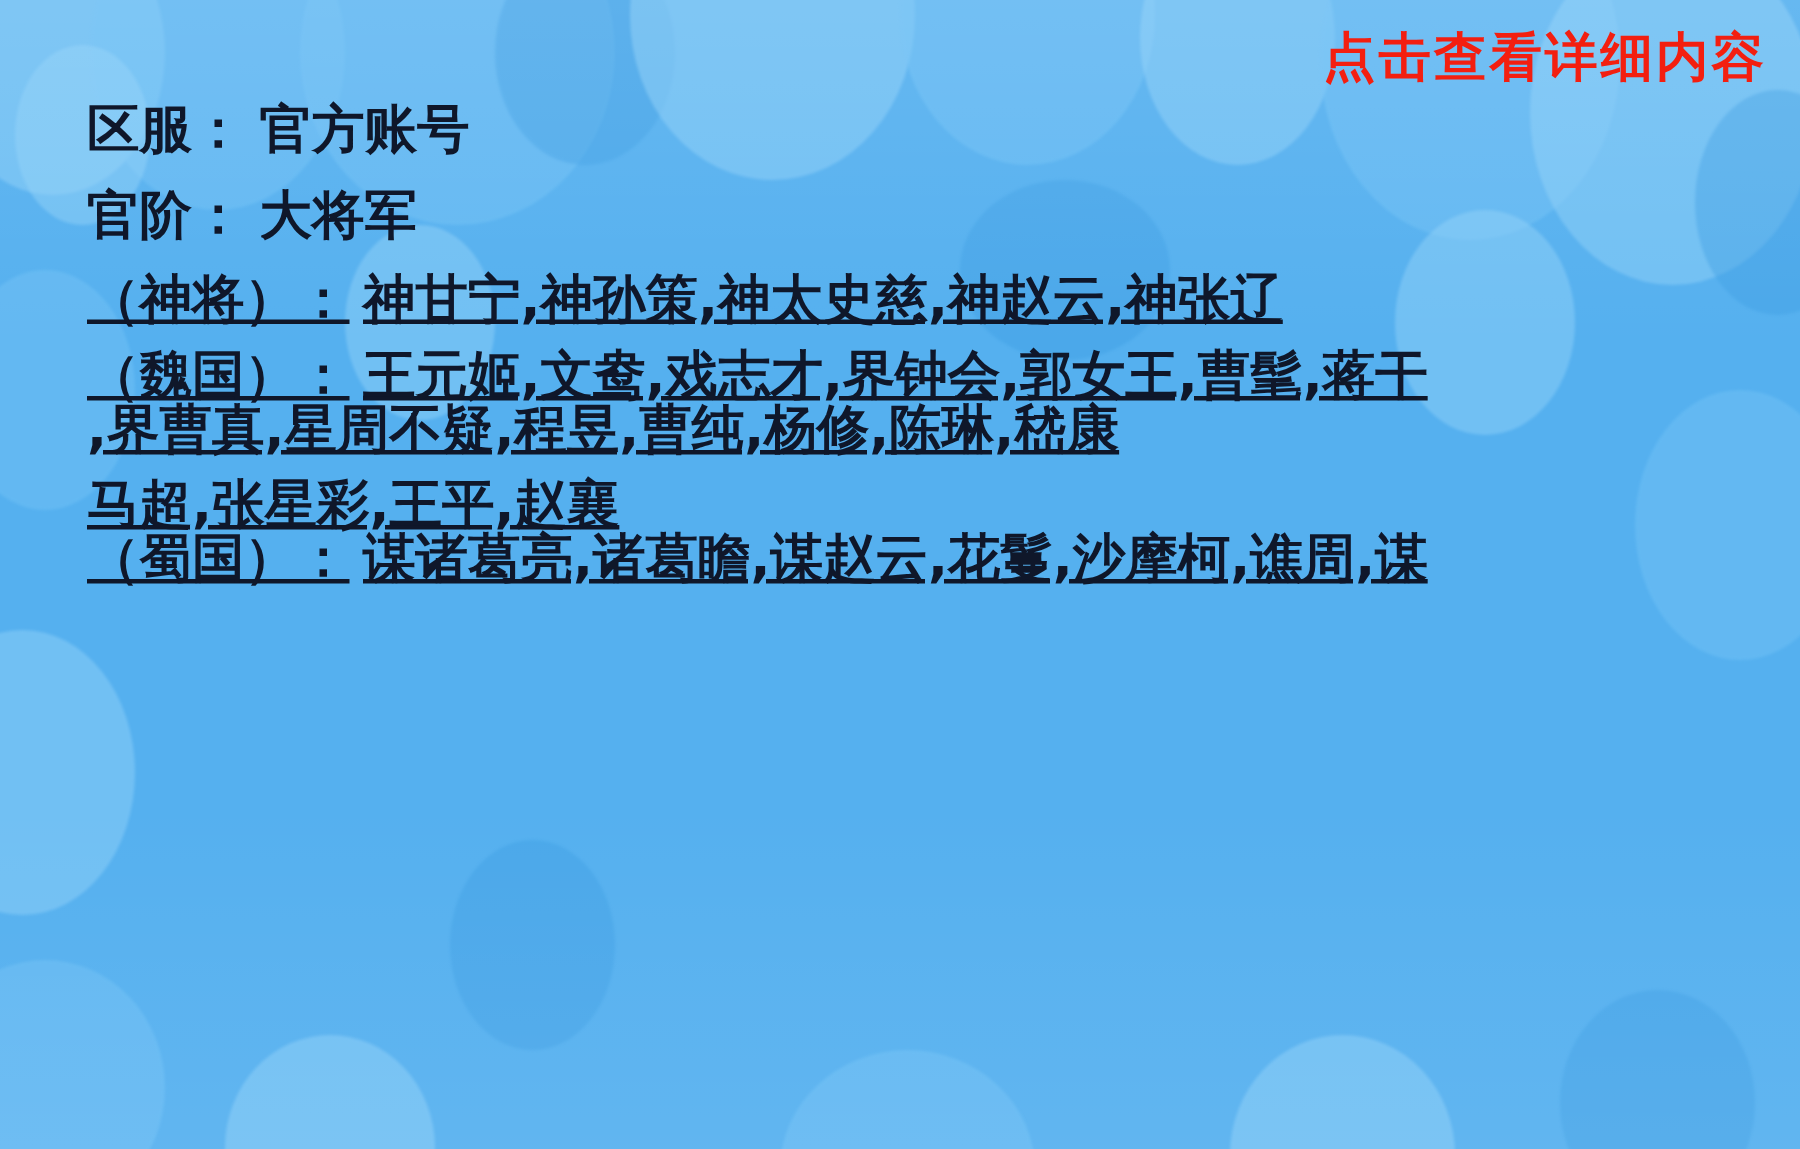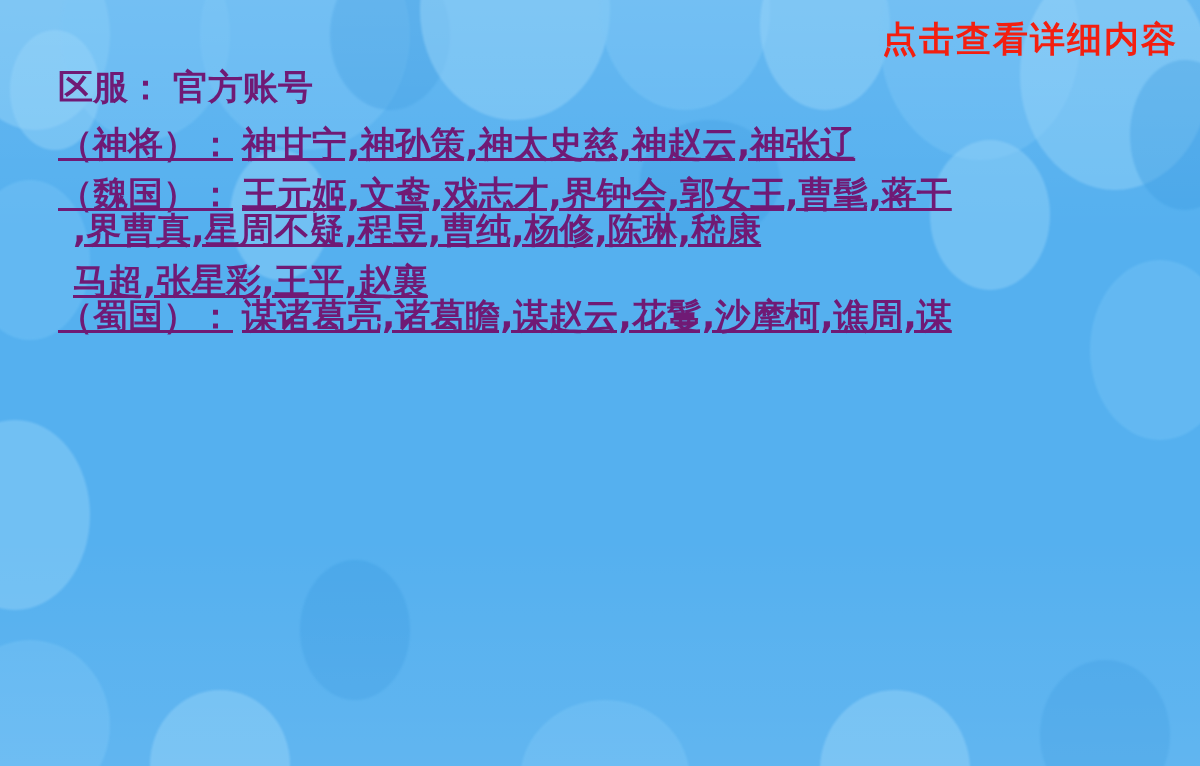--- a/index.html
+++ b/index.html
@@ -71,21 +71,21 @@
     line-height: 1;
     white-space: nowrap;
     font-family: "DejaVu Sans", "Liberation Sans", sans-serif;
   }
 
   #info-block {
     position: absolute;
     left: 58px;
     top: 70px;
     right: 12px;
-    color: #701a75;
+    color: #0f172a;
     font-size: 35px;
     font-weight: bold;
     line-height: 1.02;
     font-family: "DejaVu Sans", "Liberation Sans", sans-serif;
   }
 
   .field-row {
     display: block;
     white-space: nowrap;
     margin-bottom: 21px;
@@ -115,21 +115,20 @@
   }
   .faction-colon {
     display: inline;
     padding-right: 9px;
   }
   .faction-members {
     display: inline;
   }
   .faction-members-cont {
     display: inline;
-    margin-left: 15px;
   }
 </style>
 </head>
 <body>
 
 <div id="screen">
 
   <div id="bg-bubbles">
     <div class="bubble light" style="left:-40px; top:-60px; width:150px; height:190px;"></div>
     <div class="bubble" style="left:60px; top:-70px; width:170px; height:210px;"></div>
@@ -160,20 +159,23 @@
   <div id="content">
 
     <div id="promo-banner">点击查看详细内容</div>
 
     <div id="info-block">
 
       <div class="field-row">
         <span class="field-label">区服</span><span class="field-colon">：</span><span class="field-value">官方账号</span>
       </div>
 
+      <div class="field-row">
+        <span class="field-label">官阶</span><span class="field-colon">：</span><span class="field-value">大将军</span>
+      </div>
 
       <div class="faction-row">
         <span class="faction-line"><span class="faction-label">（神将）</span><span class="faction-colon">：</span><span class="faction-members">神甘宁,神孙策,神太史慈,神赵云,神张辽</span></span>
       </div>
 
       <div class="faction-row">
         <span class="faction-line"><span class="faction-label">（魏国）</span><span class="faction-colon">：</span><span class="faction-members">王元姬,文鸯,戏志才,界钟会,郭女王,曹髦,蒋干</span></span>
         <span class="faction-line"><span class="faction-members-cont">,界曹真,星周不疑,程昱,曹纯,杨修,陈琳,嵇康</span></span>
       </div>
 

